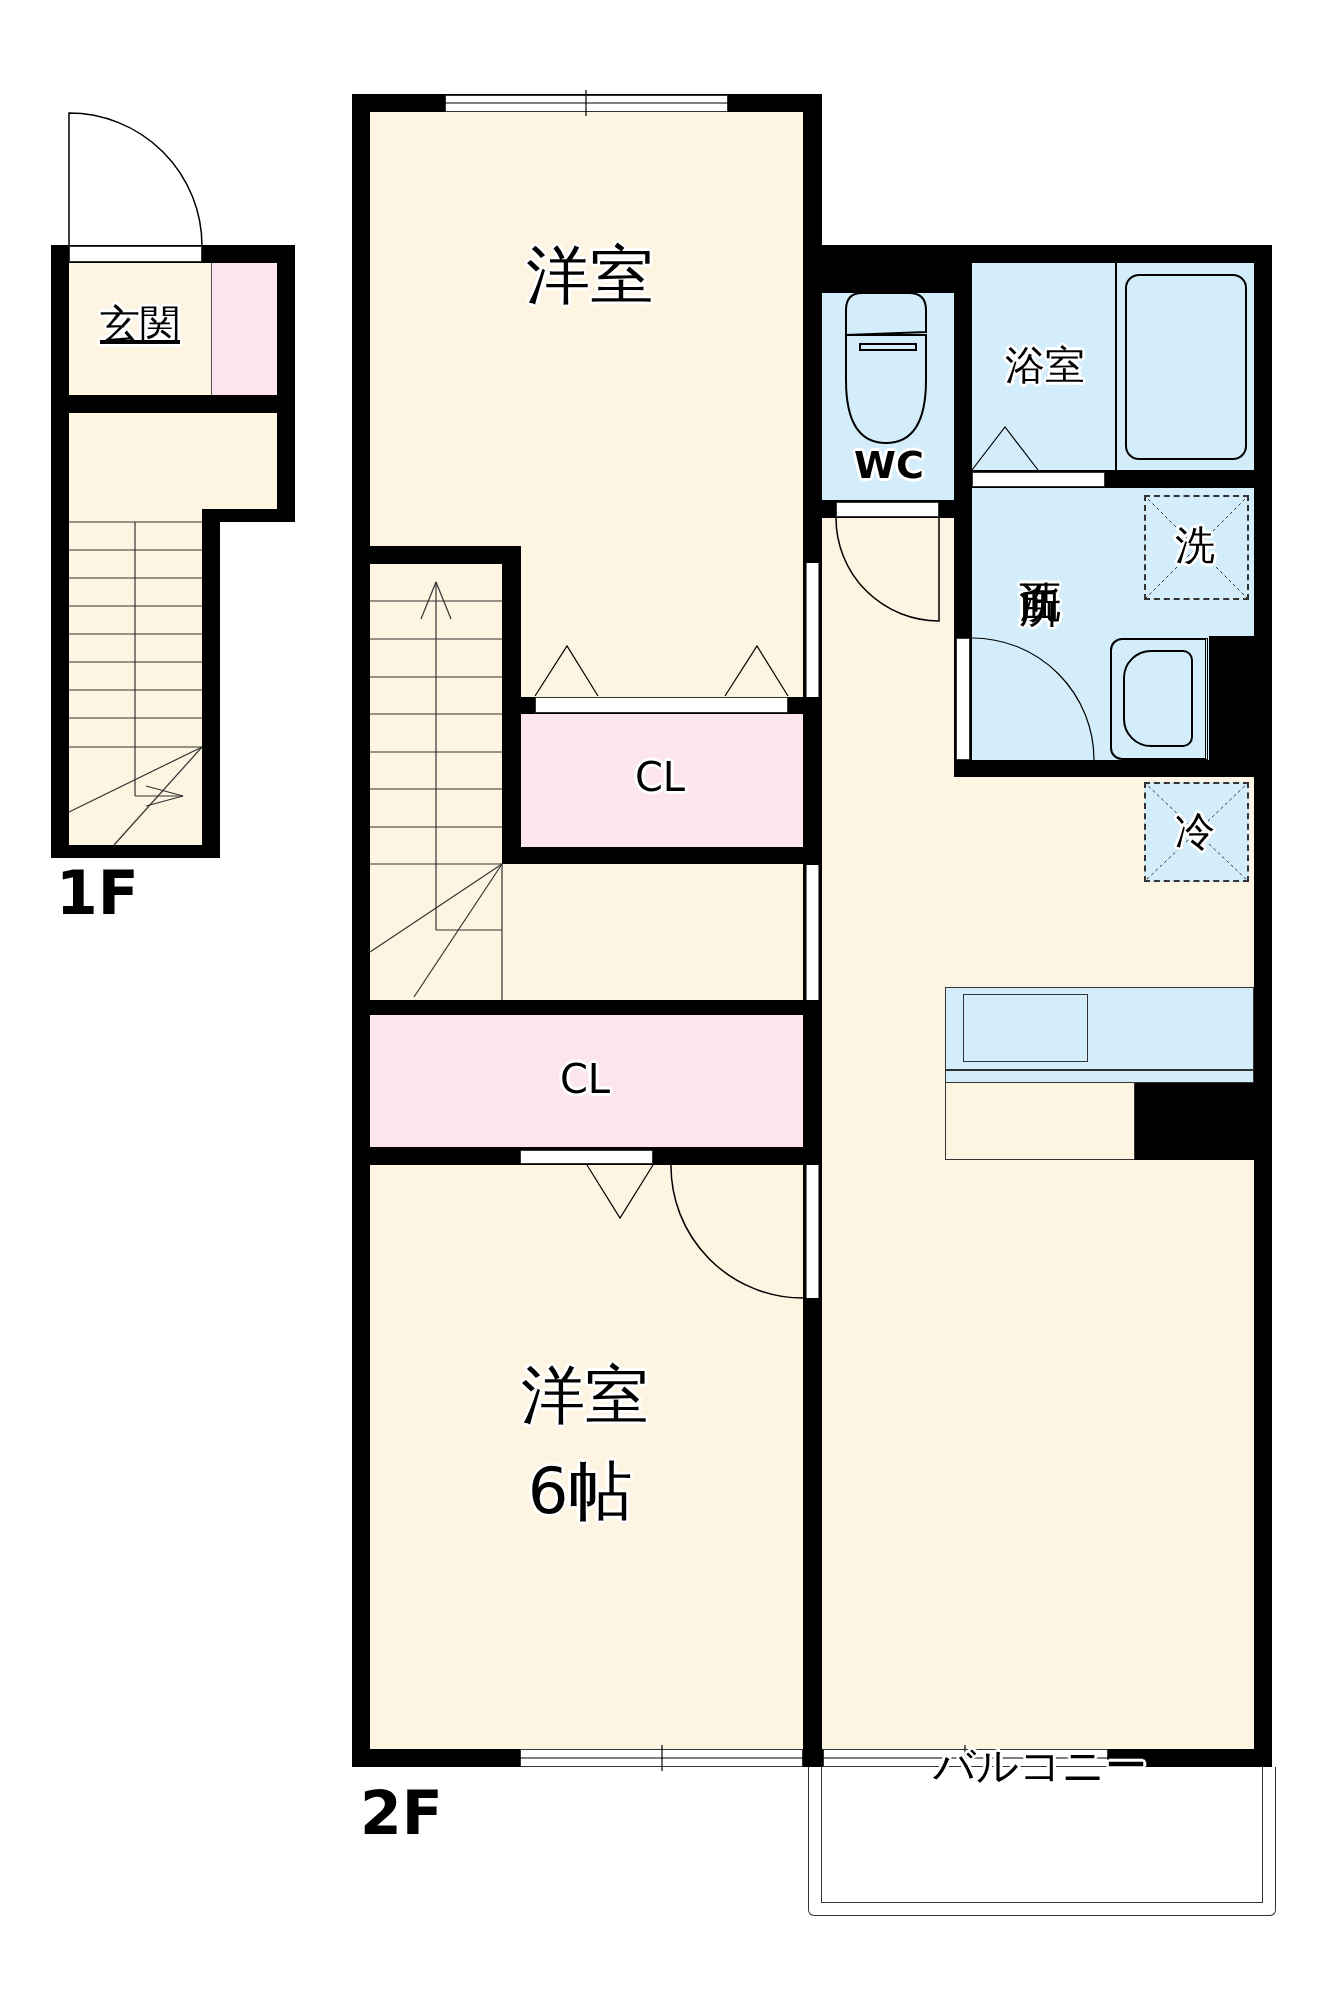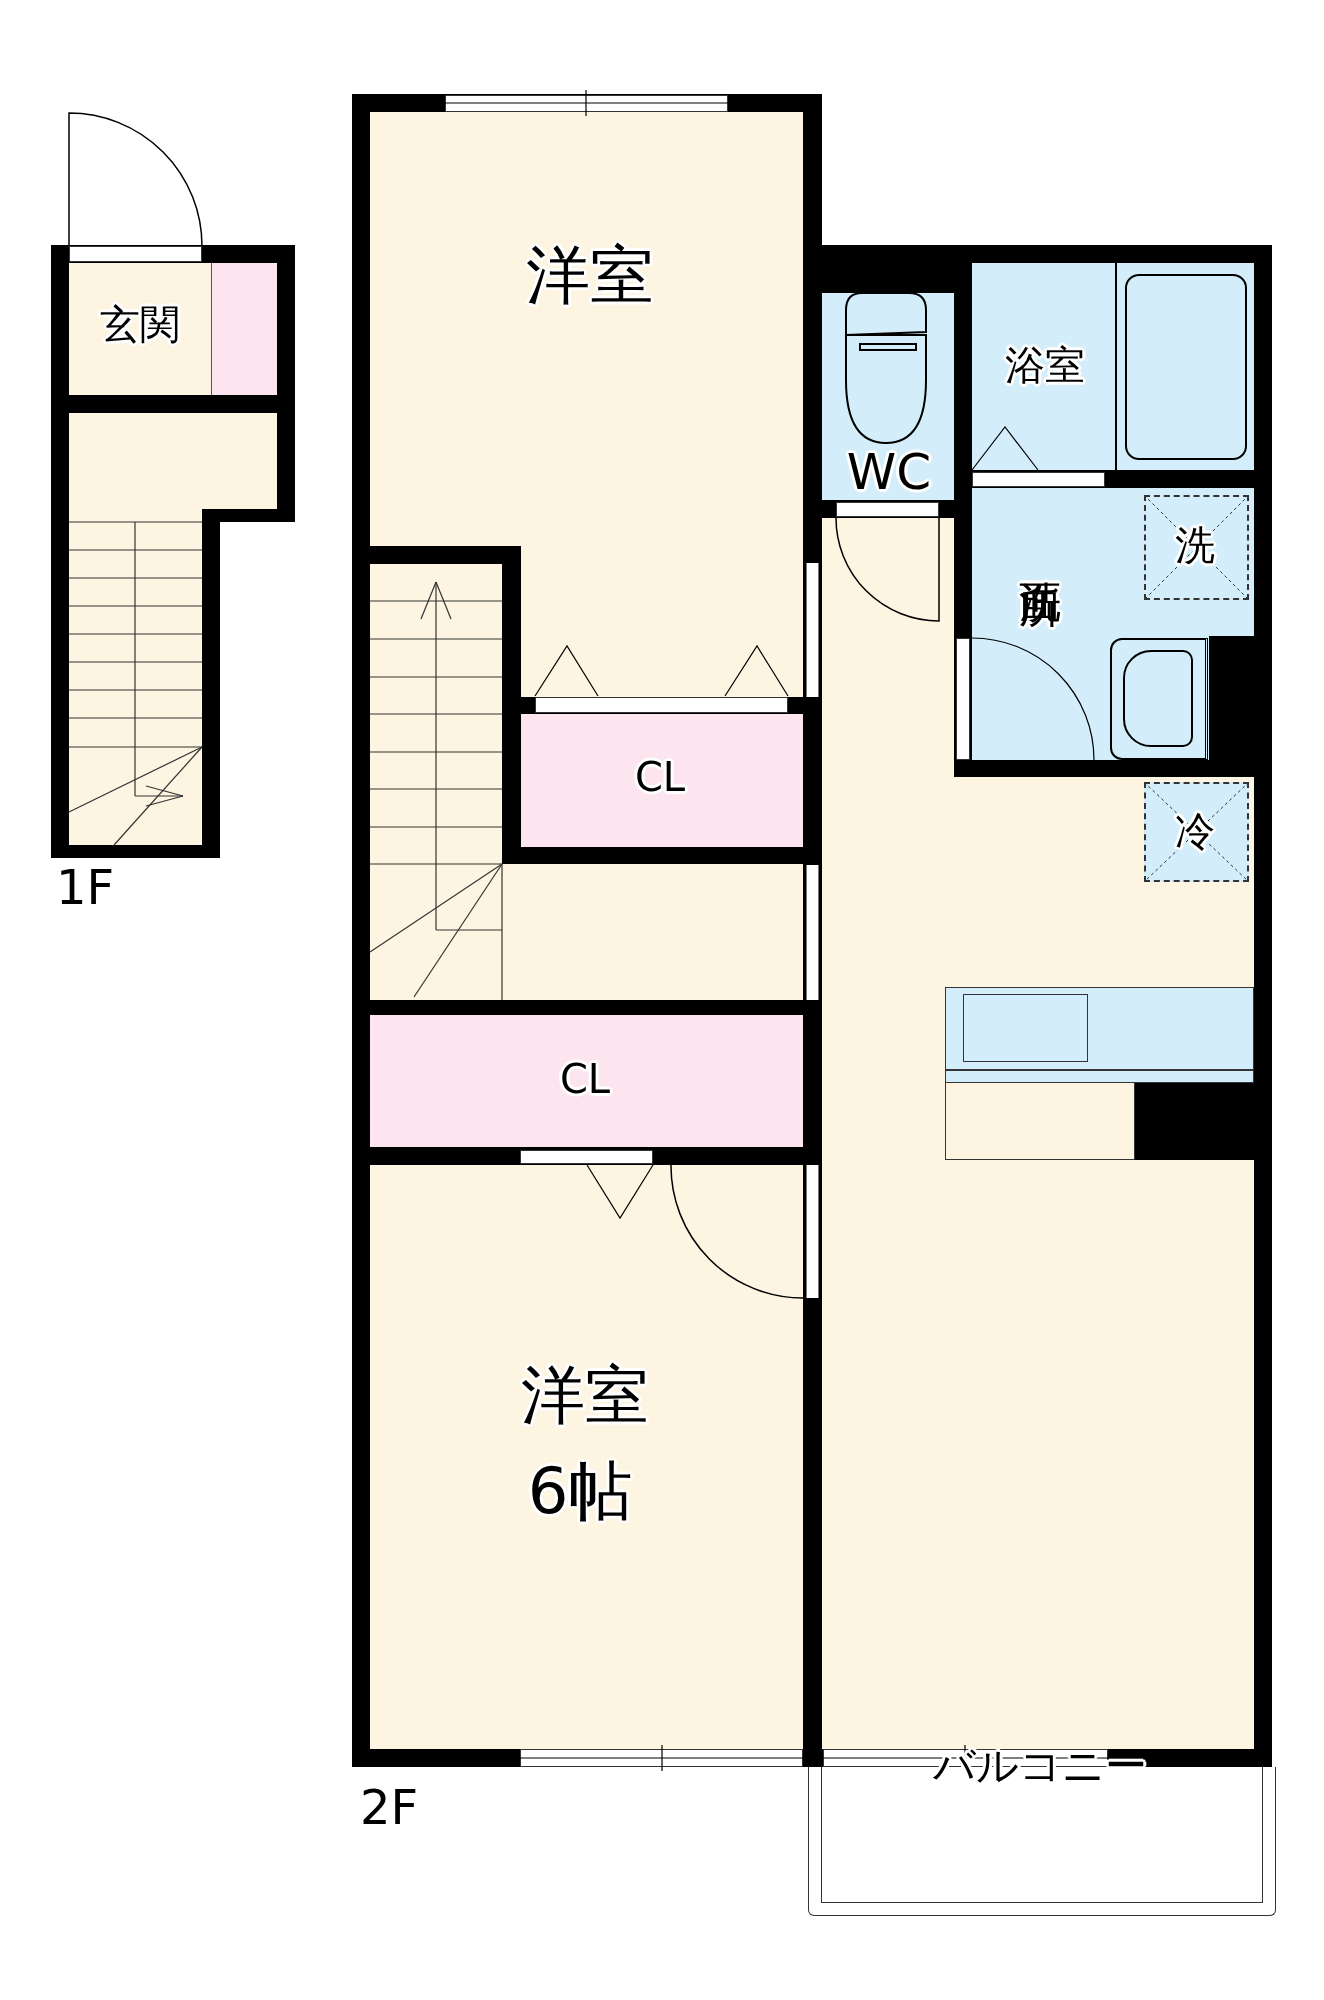--- a/index.html
+++ b/index.html
@@ -9,40 +9,40 @@
   .cream{background:#FDF4E1;}
   .pink{background:#FCE5EF;}
   .blue{background:#D3EEFA;}
   .white{background:#fff;}
   .opening{background:#fff;border:1.5px solid #333;}
   .label{position:absolute;color:#000;text-align:center;white-space:nowrap;line-height:1.05;
     text-shadow:0 0 3px #fff,0 0 3px #fff,2px 2px 0 #fff,-2px -2px 0 #fff,2px -2px 0 #fff,-2px 2px 0 #fff,0 3px 0 #fff,0 -3px 0 #fff,3px 0 0 #fff,-3px 0 0 #fff;}
   .big{font-size:64px;}
   .med{font-size:44px;}
   .small{font-size:40px;}
-  .floor{font-size:48px;text-shadow:none;}
+  .floor{font-size:60px;text-shadow:none;font-weight:bold;}
   .vert{writing-mode:vertical-rl;letter-spacing:2px;}
   svg.overlay{position:absolute;left:0;top:0;}
 </style>
 </head>
 <body>
 
 <div id="canvas">
 
   <div class="abs wall" style="left:51px;top:245px;width:244px;height:168px;"></div>
   <div class="abs cream" style="left:69px;top:263px;width:142px;height:132px;"></div>
   <div class="abs pink" style="left:211px;top:263px;width:66px;height:132px;border-left:1px solid #555;"></div>
   <div class="abs opening" style="left:69px;top:246px;width:133px;height:16px;"></div>
   <div class="abs opening" style="left:69px;top:396px;width:133px;height:17px;"></div>
 
   <div class="abs wall" style="left:51px;top:395px;width:244px;height:127px;"></div>
   <div class="abs wall" style="left:51px;top:500px;width:169px;height:358px;"></div>
   <div class="abs cream" style="left:69px;top:413px;width:208px;height:96px;"></div>
   <div class="abs cream" style="left:69px;top:500px;width:133px;height:345px;"></div>
-  <div class="label small" style="left: 76px; top: 303px; width: 128px; z-index: 5;">玄関</div>
+  <div class="label small" style="left: 76px; top: 303px; width: 128px; z-index: 5; text-decoration: underline;">玄関</div>
   <div class="label floor" style="left: 56px; top: 862px; z-index: 5;">1F</div>
 
   <div class="abs wall" style="left:352px;top:94px;width:470px;height:1673px;"></div>
 
   <div class="abs cream" style="left:370px;top:112px;width:433px;height:434px;"></div>
   <div class="abs cream" style="left:521px;top:540px;width:282px;height:157px;"></div>
   <div class="abs opening" style="left:445px;top:95px;width:283px;height:17px;"></div>
 
   <div class="abs cream" style="left:370px;top:564px;width:132px;height:436px;"></div>
   <div class="abs cream" style="left:502px;top:864px;width:301px;height:136px;"></div>
@@ -58,21 +58,21 @@
   <div class="abs cream" style="left:370px;top:1165px;width:433px;height:584px;"></div>
   <div class="abs opening" style="left:520px;top:1749px;width:283px;height:18px;"></div>
 
   <div class="abs wall" style="left:803px;top:245px;width:469px;height:1522px;"></div>
   <div class="abs cream" style="left:822px;top:518px;width:432px;height:1231px;"></div>
   <div class="abs wall" style="left:954px;top:245px;width:318px;height:532px;"></div>
 
   <div class="abs blue" style="left:822px;top:293px;width:132px;height:207px;"></div>
   <div class="abs wall" style="left:803px;top:245px;width:19px;height:318px;"></div>
   <div class="abs opening" style="left:836px;top:502px;width:103px;height:15px;"></div>
-  <div class="label small" style="left: 830px; top: 446px; width: 118px; font-size: 50px; z-index: 5;">WC</div>
+  <div class="label small" style="left: 830px; top: 446px; width: 118px; font-size: 38px; z-index: 5; font-weight: bold;">WC</div>
 
   <div class="abs blue" style="left:972px;top:263px;width:282px;height:207px;"></div>
   <div class="abs" style="left:1115px;top:263px;width:2px;height:207px;background:#000;"></div>
   <div class="abs" style="left:1125px;top:274px;width:122px;height:186px;border:2px solid #000;border-radius:14px;"></div>
   <div class="abs opening" style="left:972px;top:472px;width:133px;height:15px;"></div>
   <div class="label small" style="left: 985px; top: 344px; width: 120px; z-index: 5;">浴室</div>
 
   <div class="abs blue" style="left:972px;top:488px;width:282px;height:272px;"></div>
   <div class="abs wall" style="left:1209px;top:636px;width:63px;height:124px;"></div>
   <div class="abs opening" style="left:956px;top:638px;width:14px;height:122px;"></div>

